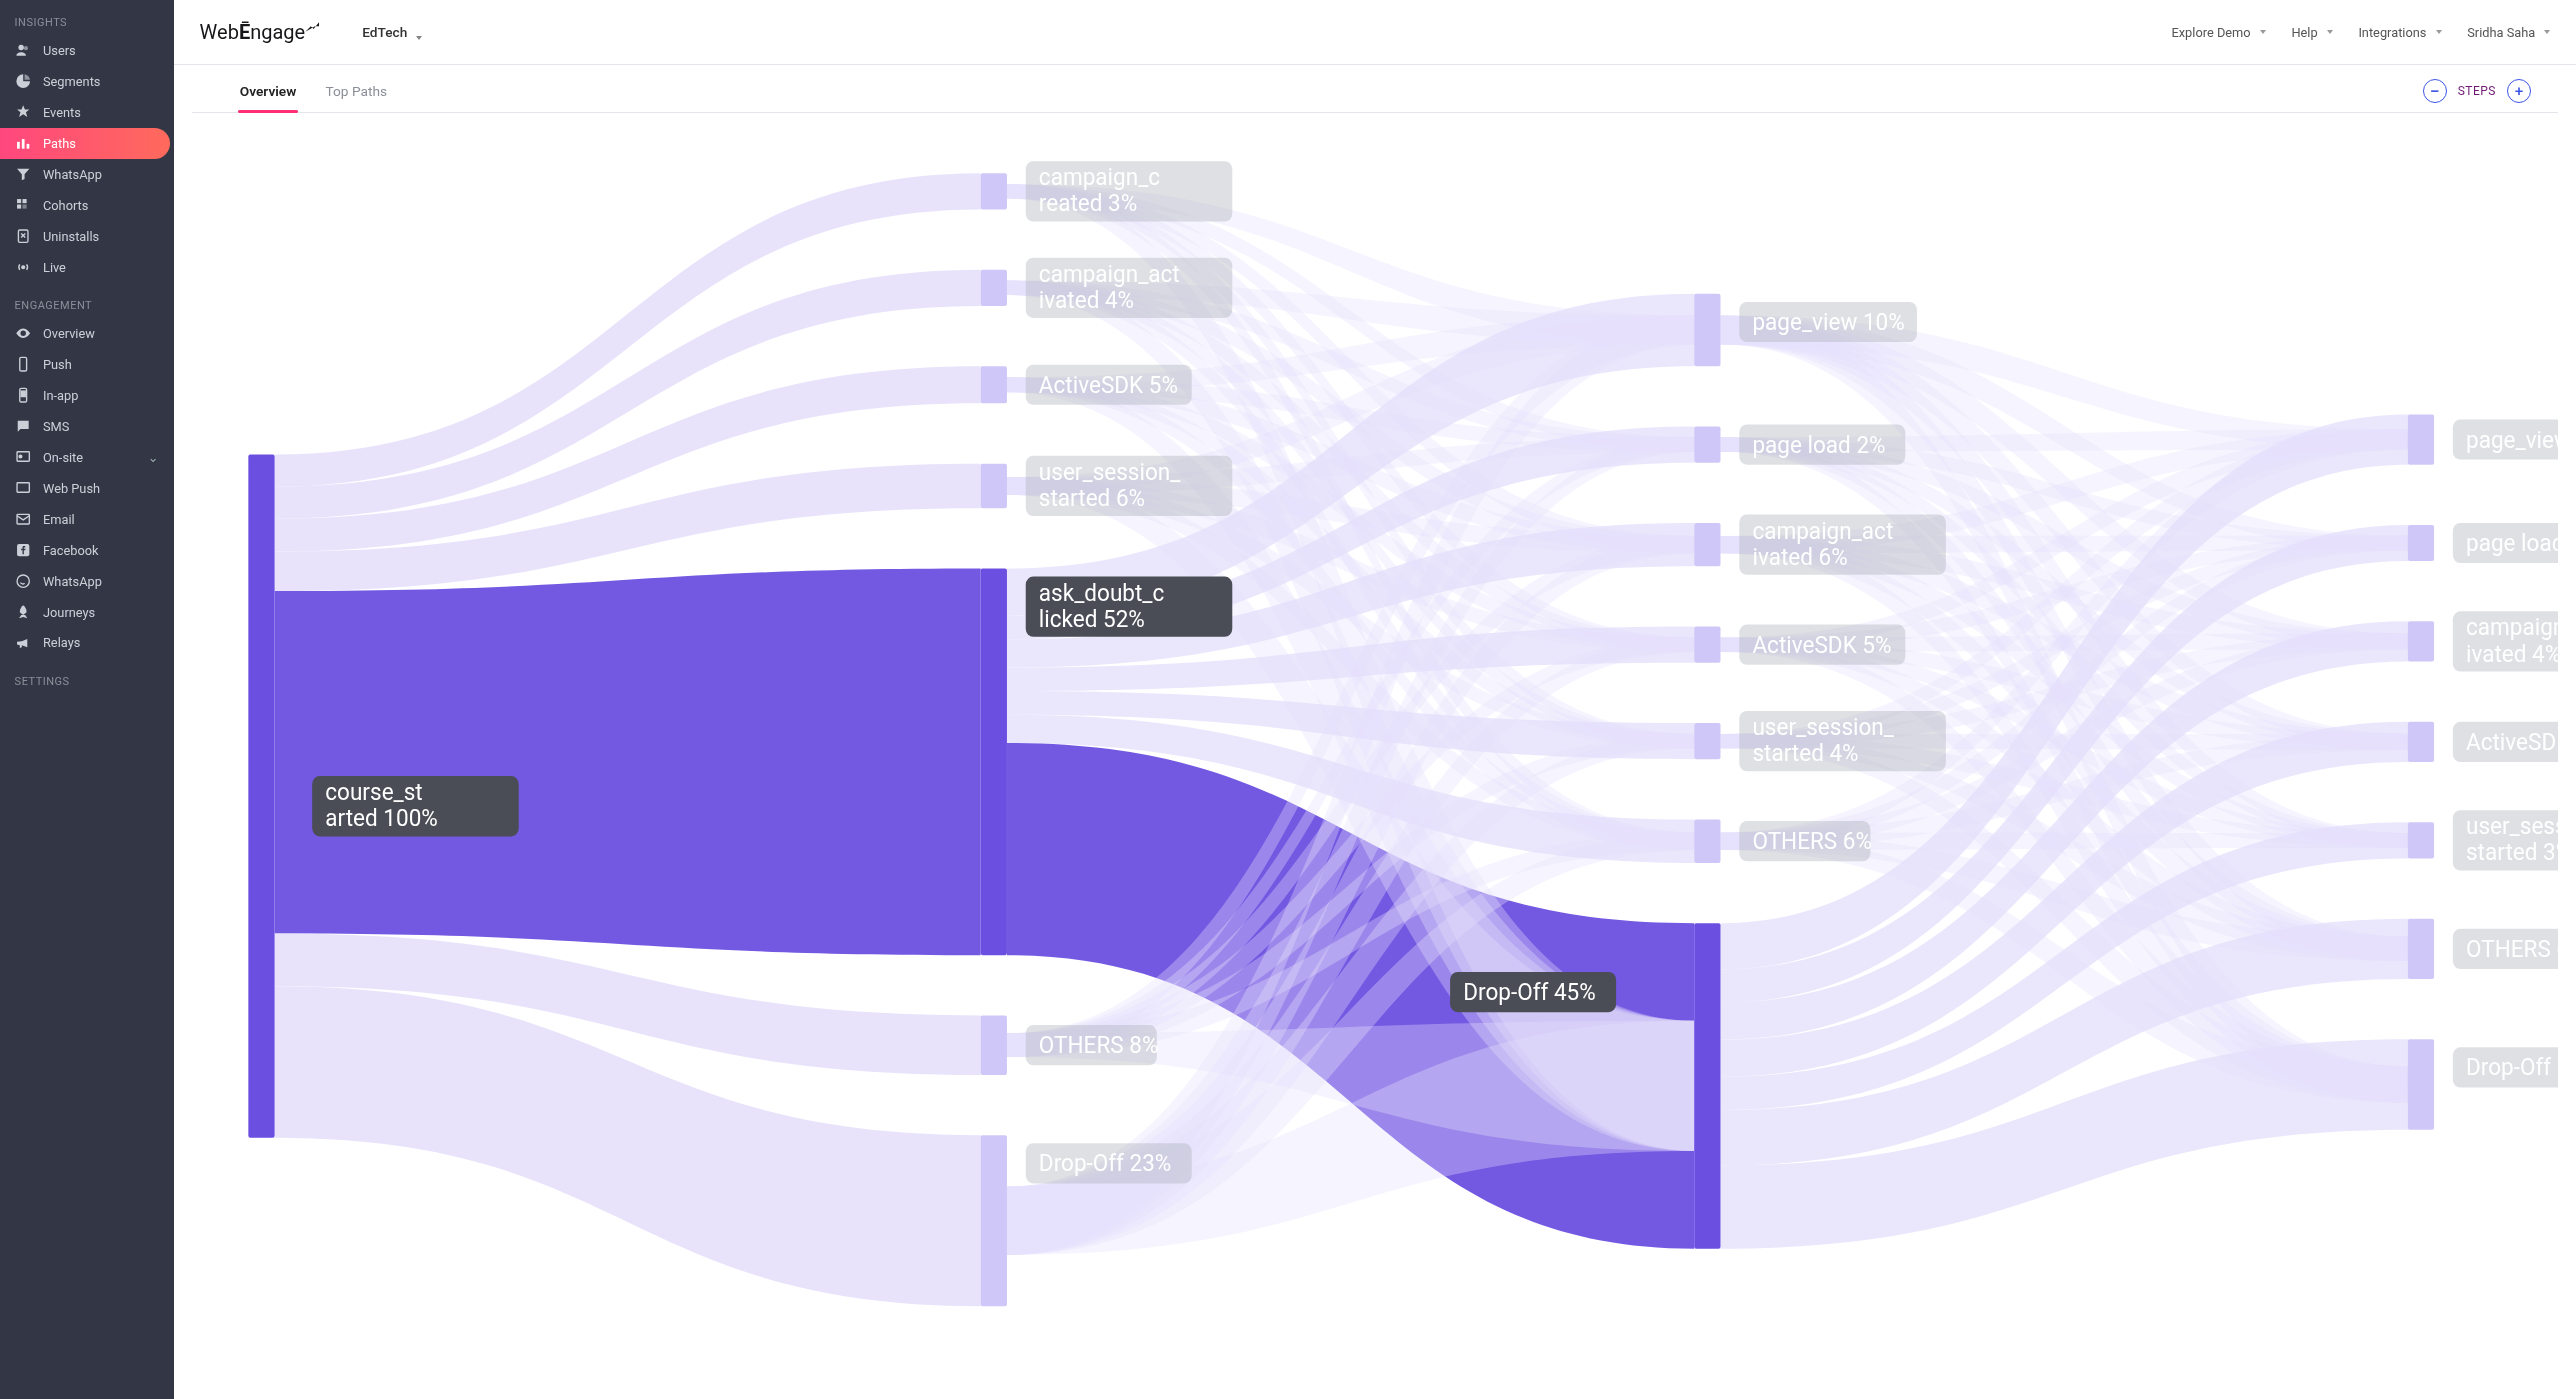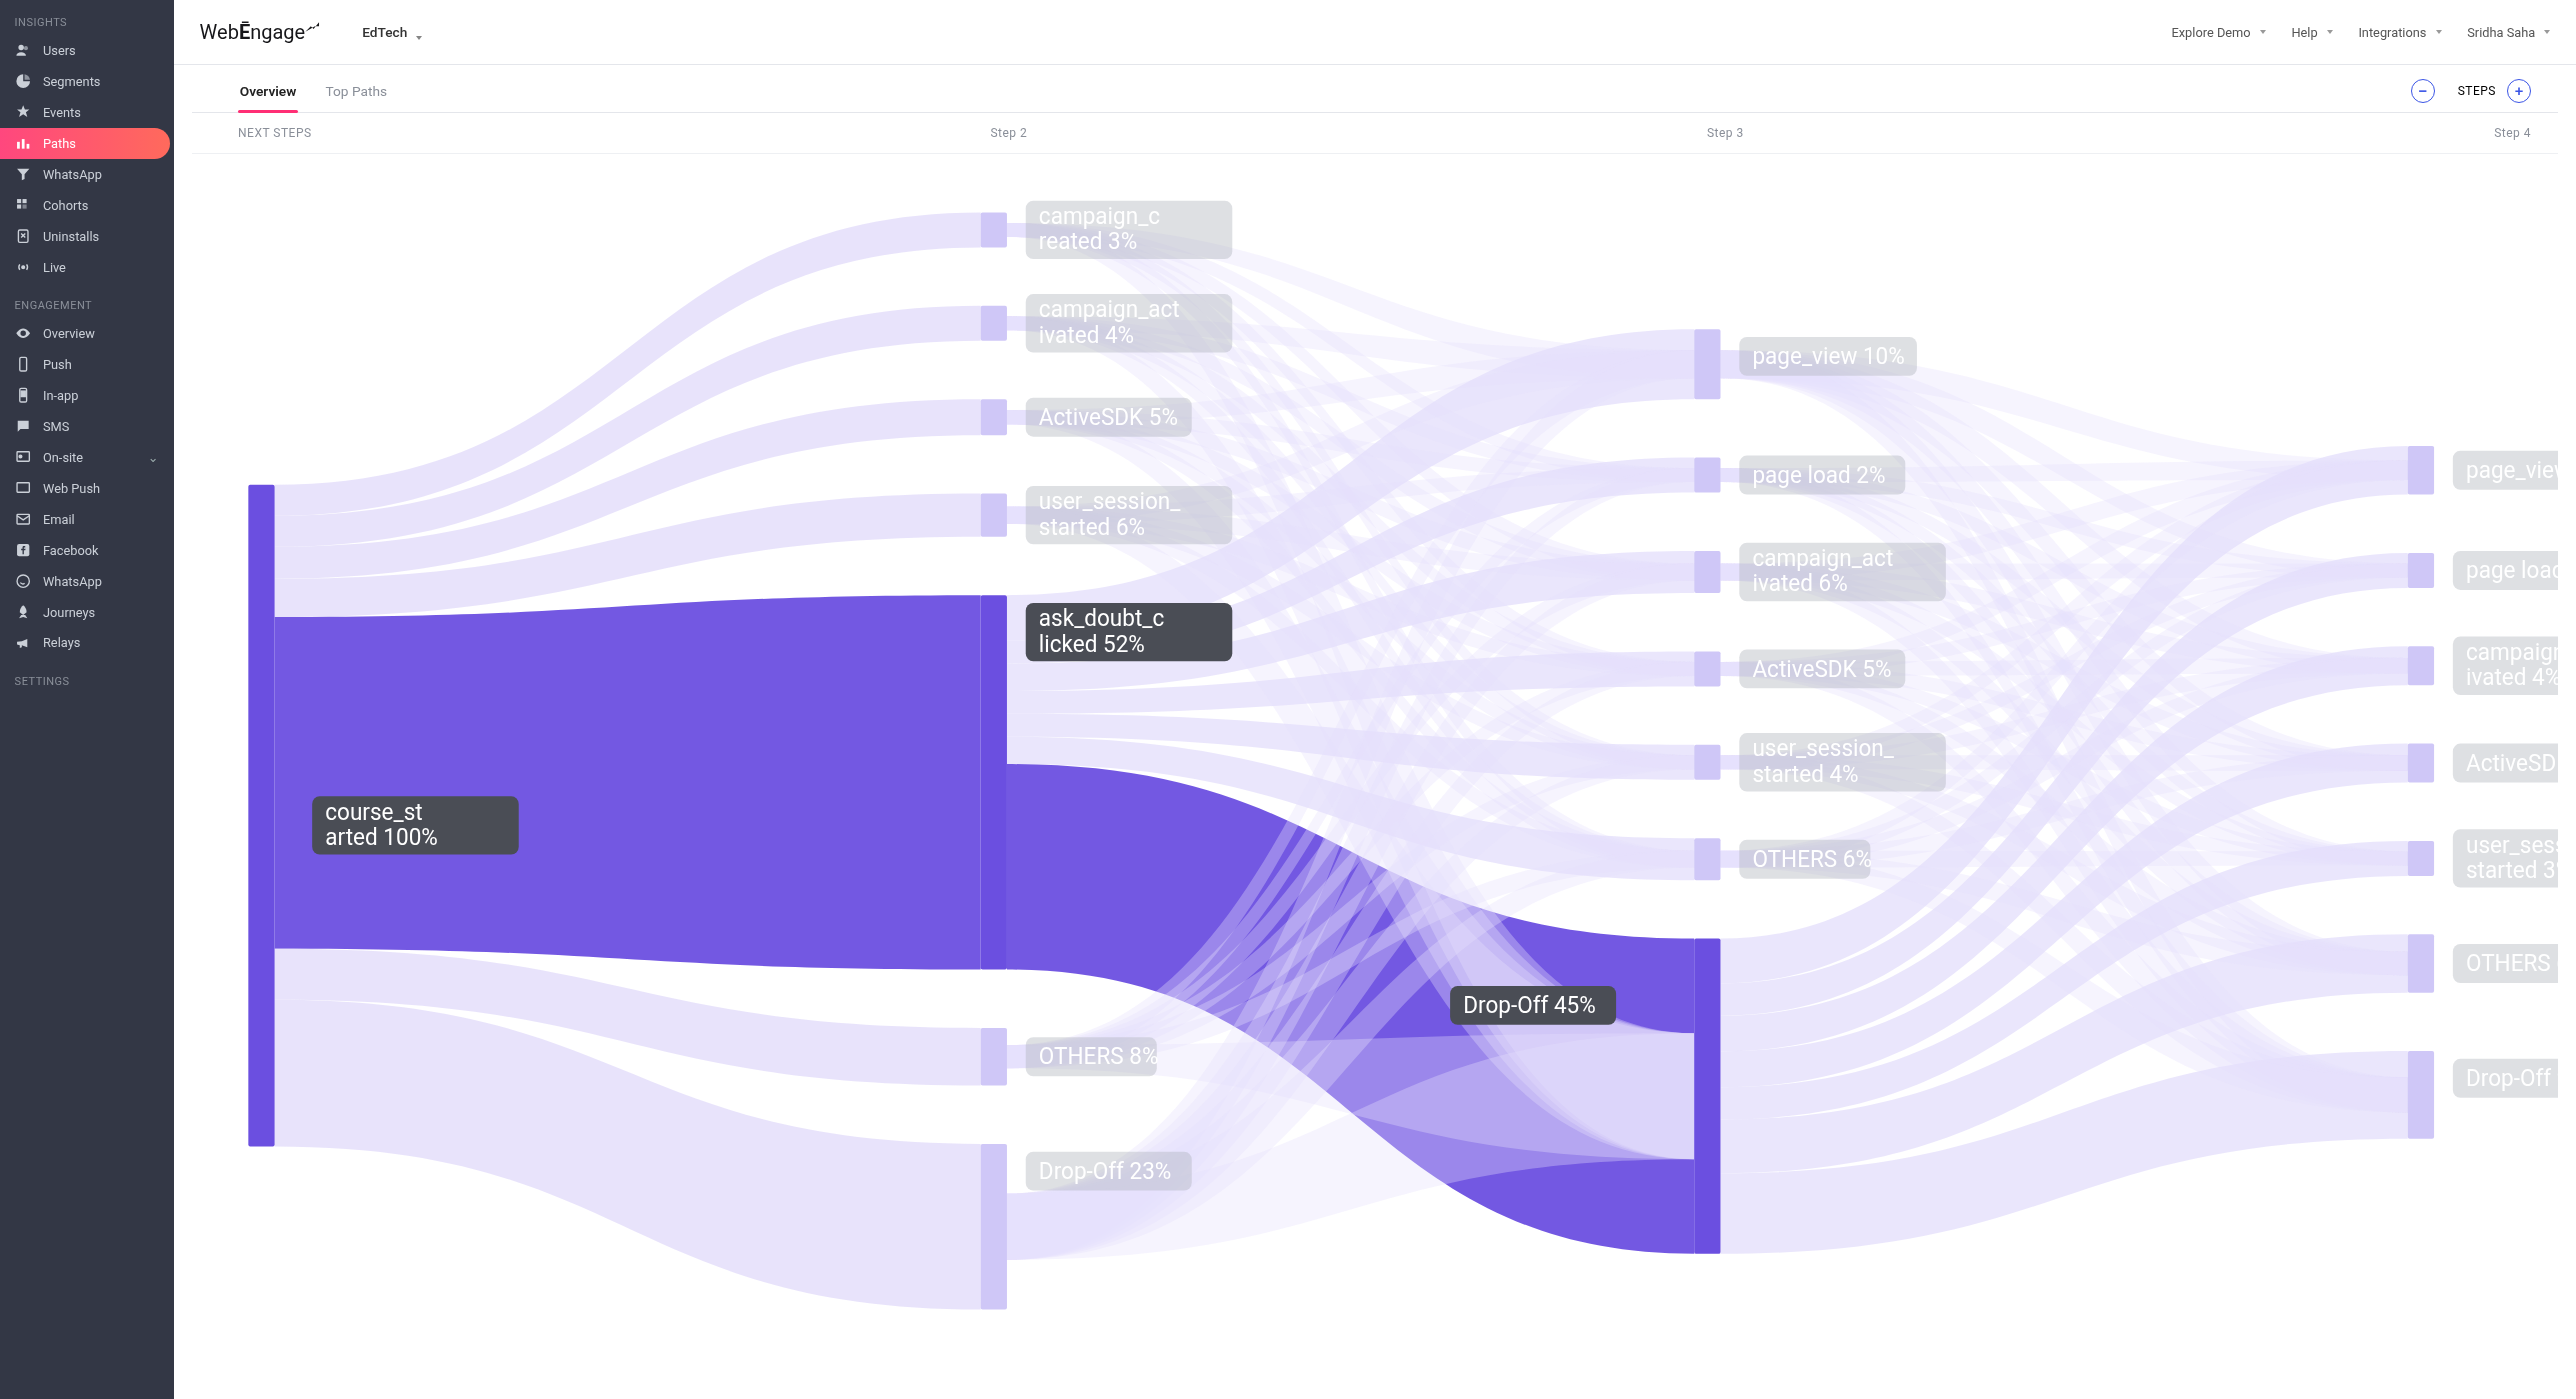--- a/index.html
+++ b/index.html
@@ -24,21 +24,21 @@
   .topbar .spacer { flex:1; }
   .top-link { font-size:12.8px; color:#555; display:flex; align-items:center; gap:5.5px; cursor:pointer; }
 
   
   .subbar { height:48px; border-bottom:0.9px solid #e4e6eb; display:flex; align-items:flex-end; padding:0 27px 0 46px; gap:25.6px; background:#fff; margin-left:18px; margin-right:18px; }
   .tab { padding:12.8px 1.8px 12.8px; font-size:13.7px; color:#8a8f99; cursor:pointer; position:relative; }
   .tab.active { color:#222; font-weight:600; }
   .tab.active::after { content:""; position:absolute; left:0; right:0; bottom:-0.9px; height:2.7px; background:#ff2f75; border-radius:1.8px; }
   .subbar .spacer { flex:1; }
   .steps-ctrl { display:flex; align-items:center; gap:11px; padding-bottom:9px; }
-  .steps-ctrl .lbl { font-size:12px; color:#000000; letter-spacing:0.5px;margin-left:12px; }
+  .steps-ctrl .lbl { font-size:12px; color:#701a75; letter-spacing:0.5px; }
   .circ-btn { width:24px; height:24px; border:1.8px solid #3b55e6; border-radius:50%; background:#fff; display:flex; align-items:center; justify-content:center; color:#3b55e6; font-weight:700; cursor:pointer; font-size:14.6px; line-height:1; }
 
   
   .cols-hdr { display:flex; padding:12.8px 27px 12.8px 46px; border-bottom:0.9px solid #eef0f3; font-size:12px; letter-spacing:0.5px; color:#8a8f99; margin-left:18px; margin-right:18px; }
   .cols-hdr > div { flex:1; }
   .cols-hdr .c1 { flex:1.05; }
   .cols-hdr .c4 { flex:0.15; text-align:right; }
 
   
   .chart-wrap { flex:1; position:relative; margin-left:18px; margin-right:18px; background:#fff; }
@@ -269,26 +269,20 @@
       <div class="tab active">Overview</div>
       <div class="tab">Top Paths</div>
       <div class="spacer"></div>
       <div class="steps-ctrl">
         <button class="circ-btn">−</button>
         <span class="lbl">STEPS</span>
         <button class="circ-btn">+</button>
       </div>
     </div>
 
-    <div class="cols-hdr">
-      <div class="c1">NEXT STEPS</div>
-      <div class="c2">Step 2</div>
-      <div class="c3">Step 3</div>
-      <div class="c4">Step 4</div>
-    </div>
 
     <div class="chart-wrap">
       <svg class="sankey" viewBox="0 0 1260 640" preserveAspectRatio="none" id="sankey-svg" style="font-size:14px">
           <path d="M 44 170 C 232 170 232 30 420 30 L 420 48 C 232 48 232 185.94580510682647 44 185.94580510682647 Z" fill="#e5e0fb" fill-opacity="0.9"></path>
           <path d="M 44 185.94580510682647 C 232 185.94580510682647 232 78 420 78 L 420 96 C 232 96 232 201.89161021365294 44 201.89161021365294 Z" fill="#e5e0fb" fill-opacity="0.9"></path>
           <path d="M 44 201.89161021365294 C 232 201.89161021365294 232 126 420 126 L 420 144.5 C 232 144.5 232 218.2803543512246 44 218.2803543512246 Z" fill="#e5e0fb" fill-opacity="0.9"></path>
           <path d="M 44 218.2803543512246 C 232 218.2803543512246 232 174.5 420 174.5 L 420 196.7 C 232 196.7 232 237.94684731631057 44 237.94684731631057 Z" fill="#e5e0fb" fill-opacity="0.9"></path>
           <path d="M 44 237.94684731631057 C 232 237.94684731631057 232 226.7 420 226.7 L 420 419.1 C 232 419.1 232 408.38978634705575 44 408.38978634705575 Z" fill="#6b4fe0" fill-opacity="0.95"></path>
           <path d="M 44 408.38978634705575 C 232 408.38978634705575 232 449.1 420 449.1 L 420 478.70000000000005 C 232 478.70000000000005 232 434.6117769671704 44 434.6117769671704 Z" fill="#e5e0fb" fill-opacity="0.9"></path>
           <path d="M 44 434.6117769671704 C 232 434.6117769671704 232 508.70000000000005 420 508.70000000000005 L 420 593.8000000000001 C 232 593.8000000000001 232 510 44 510 Z" fill="#e5e0fb" fill-opacity="0.9"></path>

